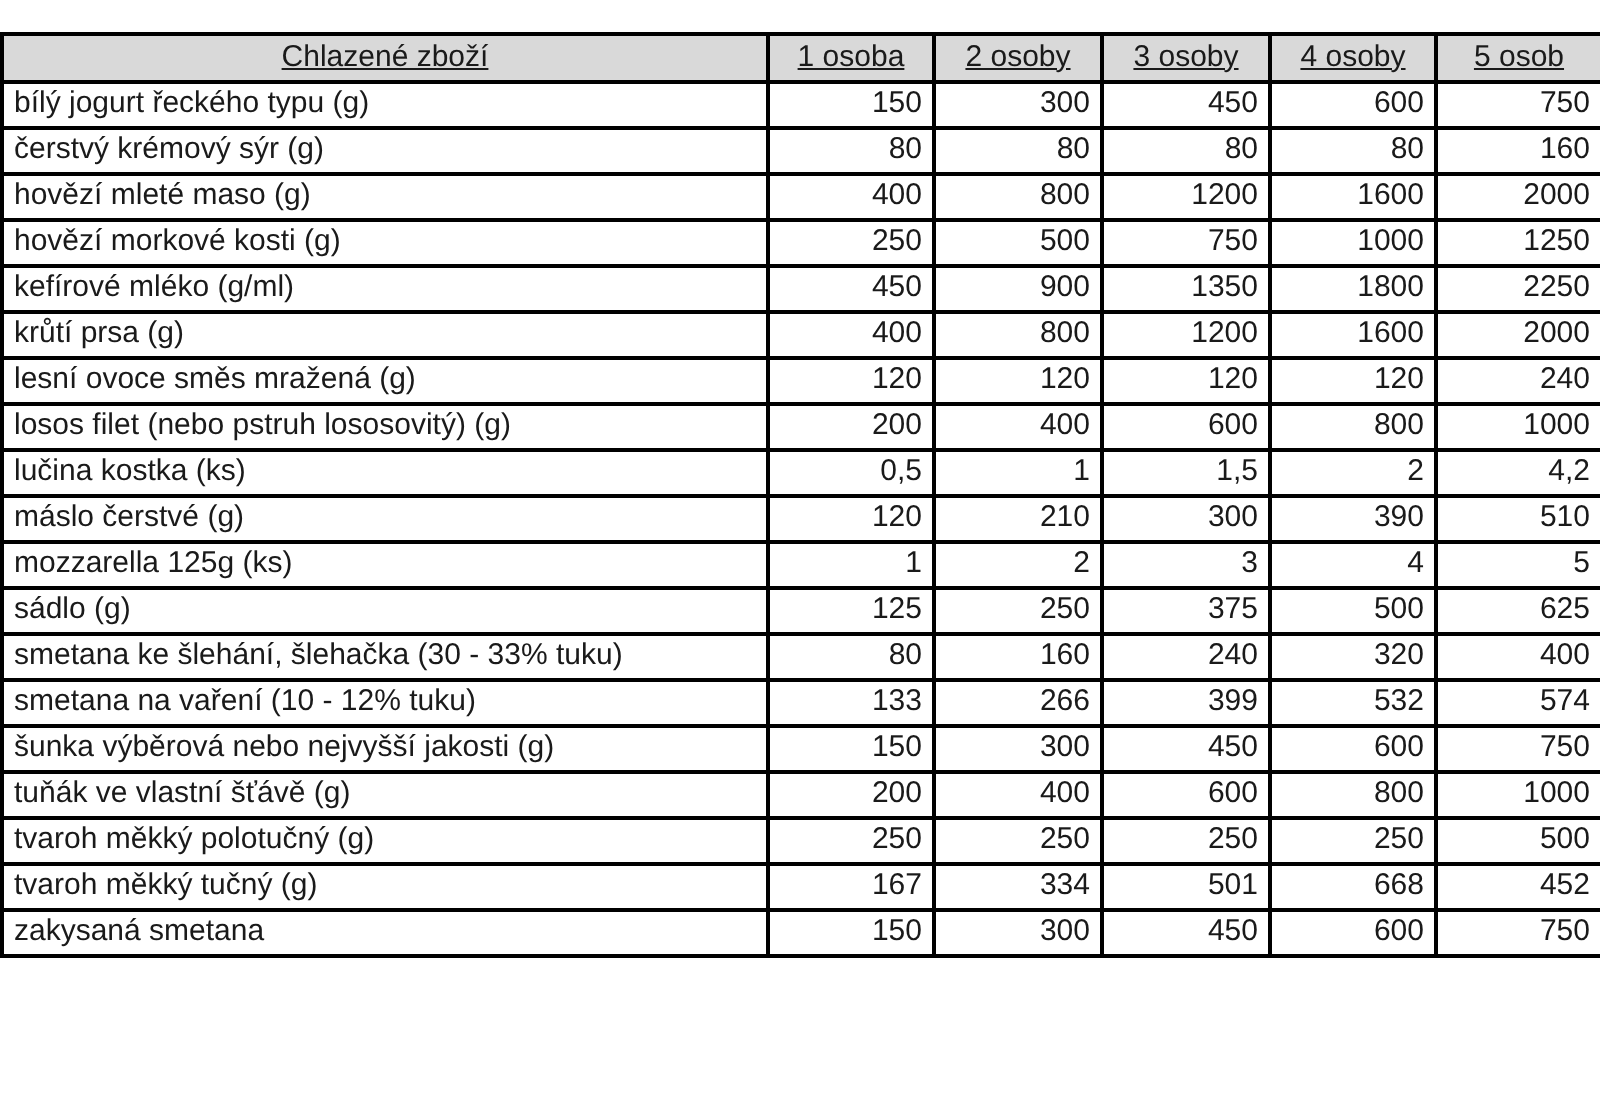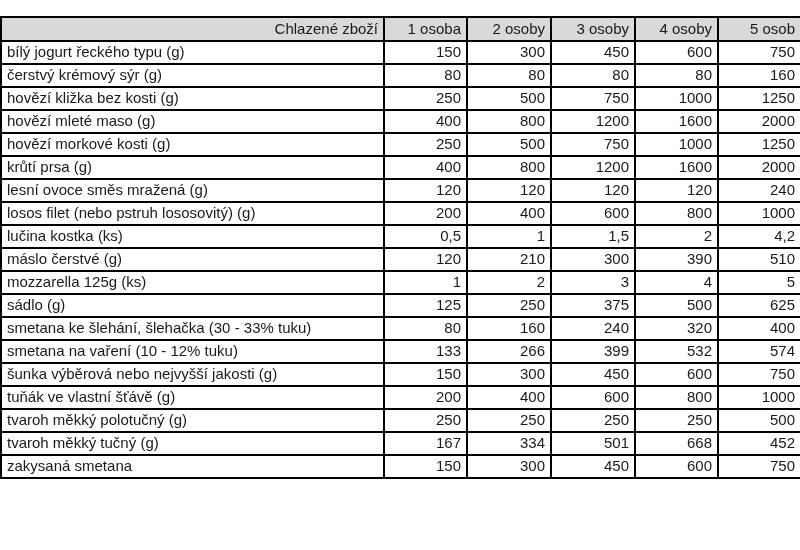--- a/index.html
+++ b/index.html
@@ -33,22 +33,23 @@
     color: #1a1a1a;
     padding: 0 5px;
     height: 21px;
     line-height: 1.1;
     white-space: nowrap;
     overflow: hidden;
     vertical-align: middle;
   }
   table.grid th {
     background: var(--header-bg, #d9d9d9);
-    text-align: right;
+    text-align: center;
     height: 22px;
+    text-decoration: underline;
   }
   table.grid td.item {
     text-align: left;
     margin-left: 12px;
   }
   table.grid td.value {
     text-align: right;
   }
 </style>
 </head>
@@ -87,42 +88,42 @@
         </tr>
         <tr>
           <td class="item">čerstvý krémový sýr (g)</td>
           <td class="value">80</td>
           <td class="value">80</td>
           <td class="value">80</td>
           <td class="value">80</td>
           <td class="value">160</td>
         </tr>
         <tr>
-          <td class="item">hovězí kližka bez kosti (g)</td>
-          <td class="value">250</td>
-          <td class="value">500</td>
-          <td class="value">750</td>
-          <td class="value">1000</td>
-          <td class="value">1250</td>
-        </tr>
-        <tr>
           <td class="item">hovězí mleté maso (g)</td>
           <td class="value">400</td>
           <td class="value">800</td>
           <td class="value">1200</td>
           <td class="value">1600</td>
           <td class="value">2000</td>
         </tr>
         <tr>
           <td class="item">hovězí morkové kosti (g)</td>
           <td class="value">250</td>
           <td class="value">500</td>
           <td class="value">750</td>
           <td class="value">1000</td>
           <td class="value">1250</td>
+        </tr>
+        <tr>
+          <td class="item">kefírové mléko (g/ml)</td>
+          <td class="value">450</td>
+          <td class="value">900</td>
+          <td class="value">1350</td>
+          <td class="value">1800</td>
+          <td class="value">2250</td>
         </tr>
         <tr>
           <td class="item">krůtí prsa (g)</td>
           <td class="value">400</td>
           <td class="value">800</td>
           <td class="value">1200</td>
           <td class="value">1600</td>
           <td class="value">2000</td>
         </tr>
         <tr>

